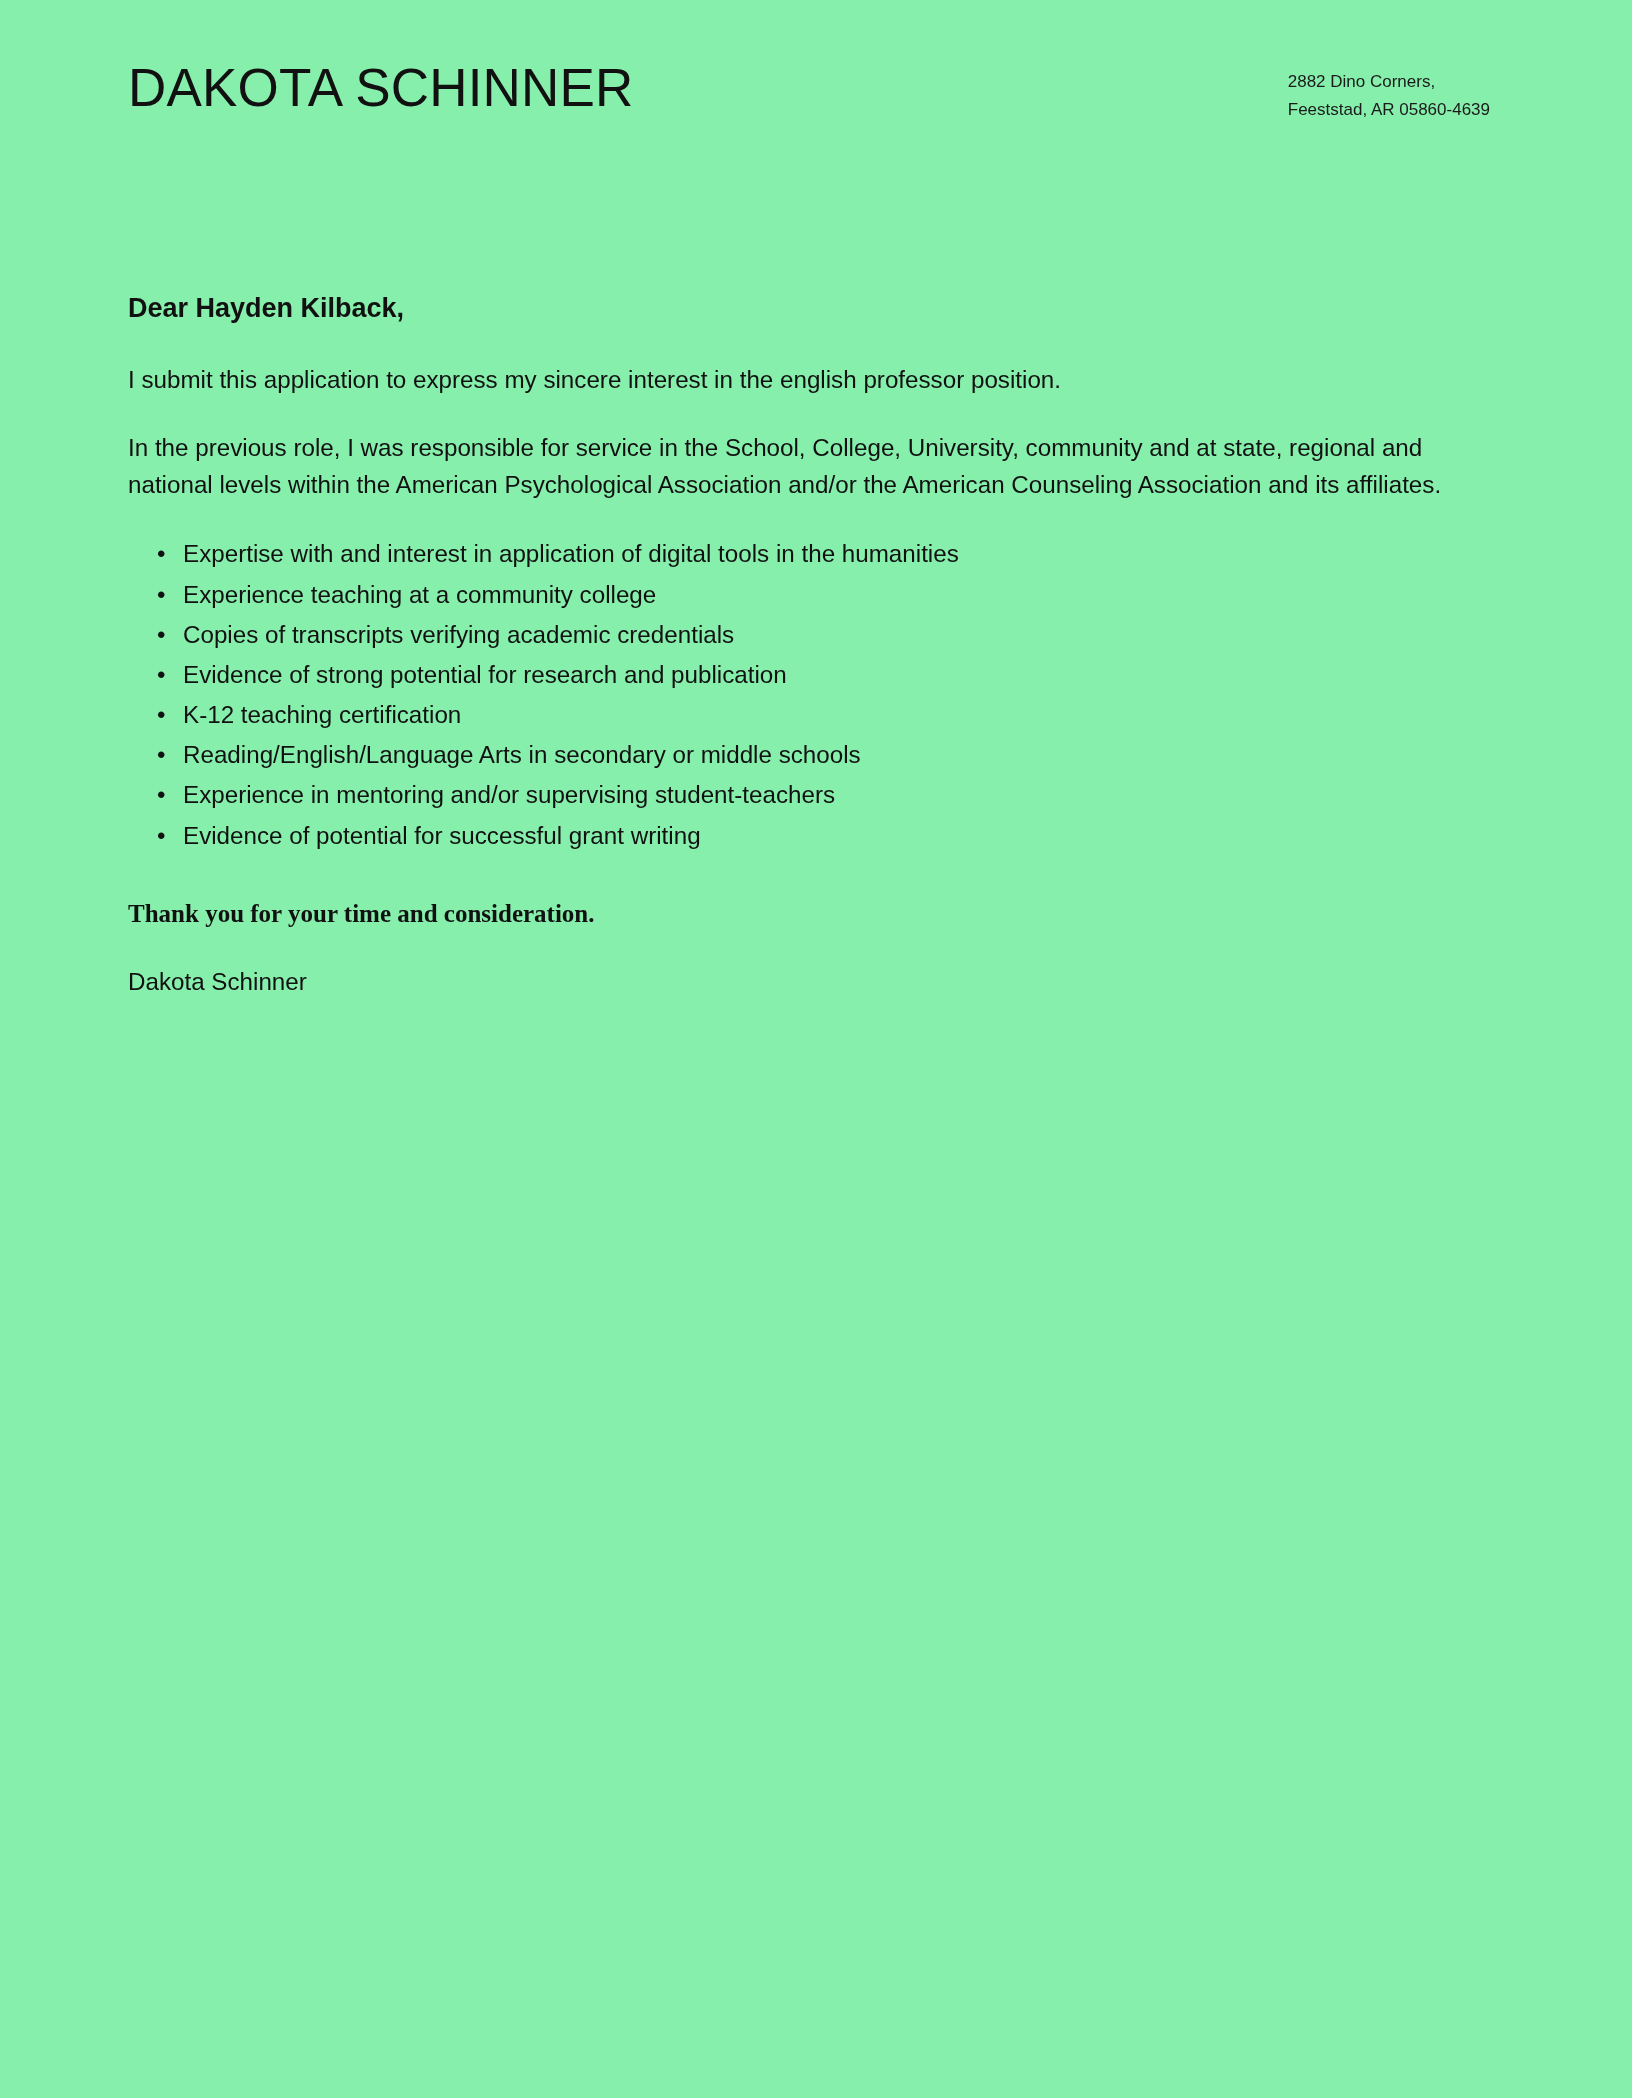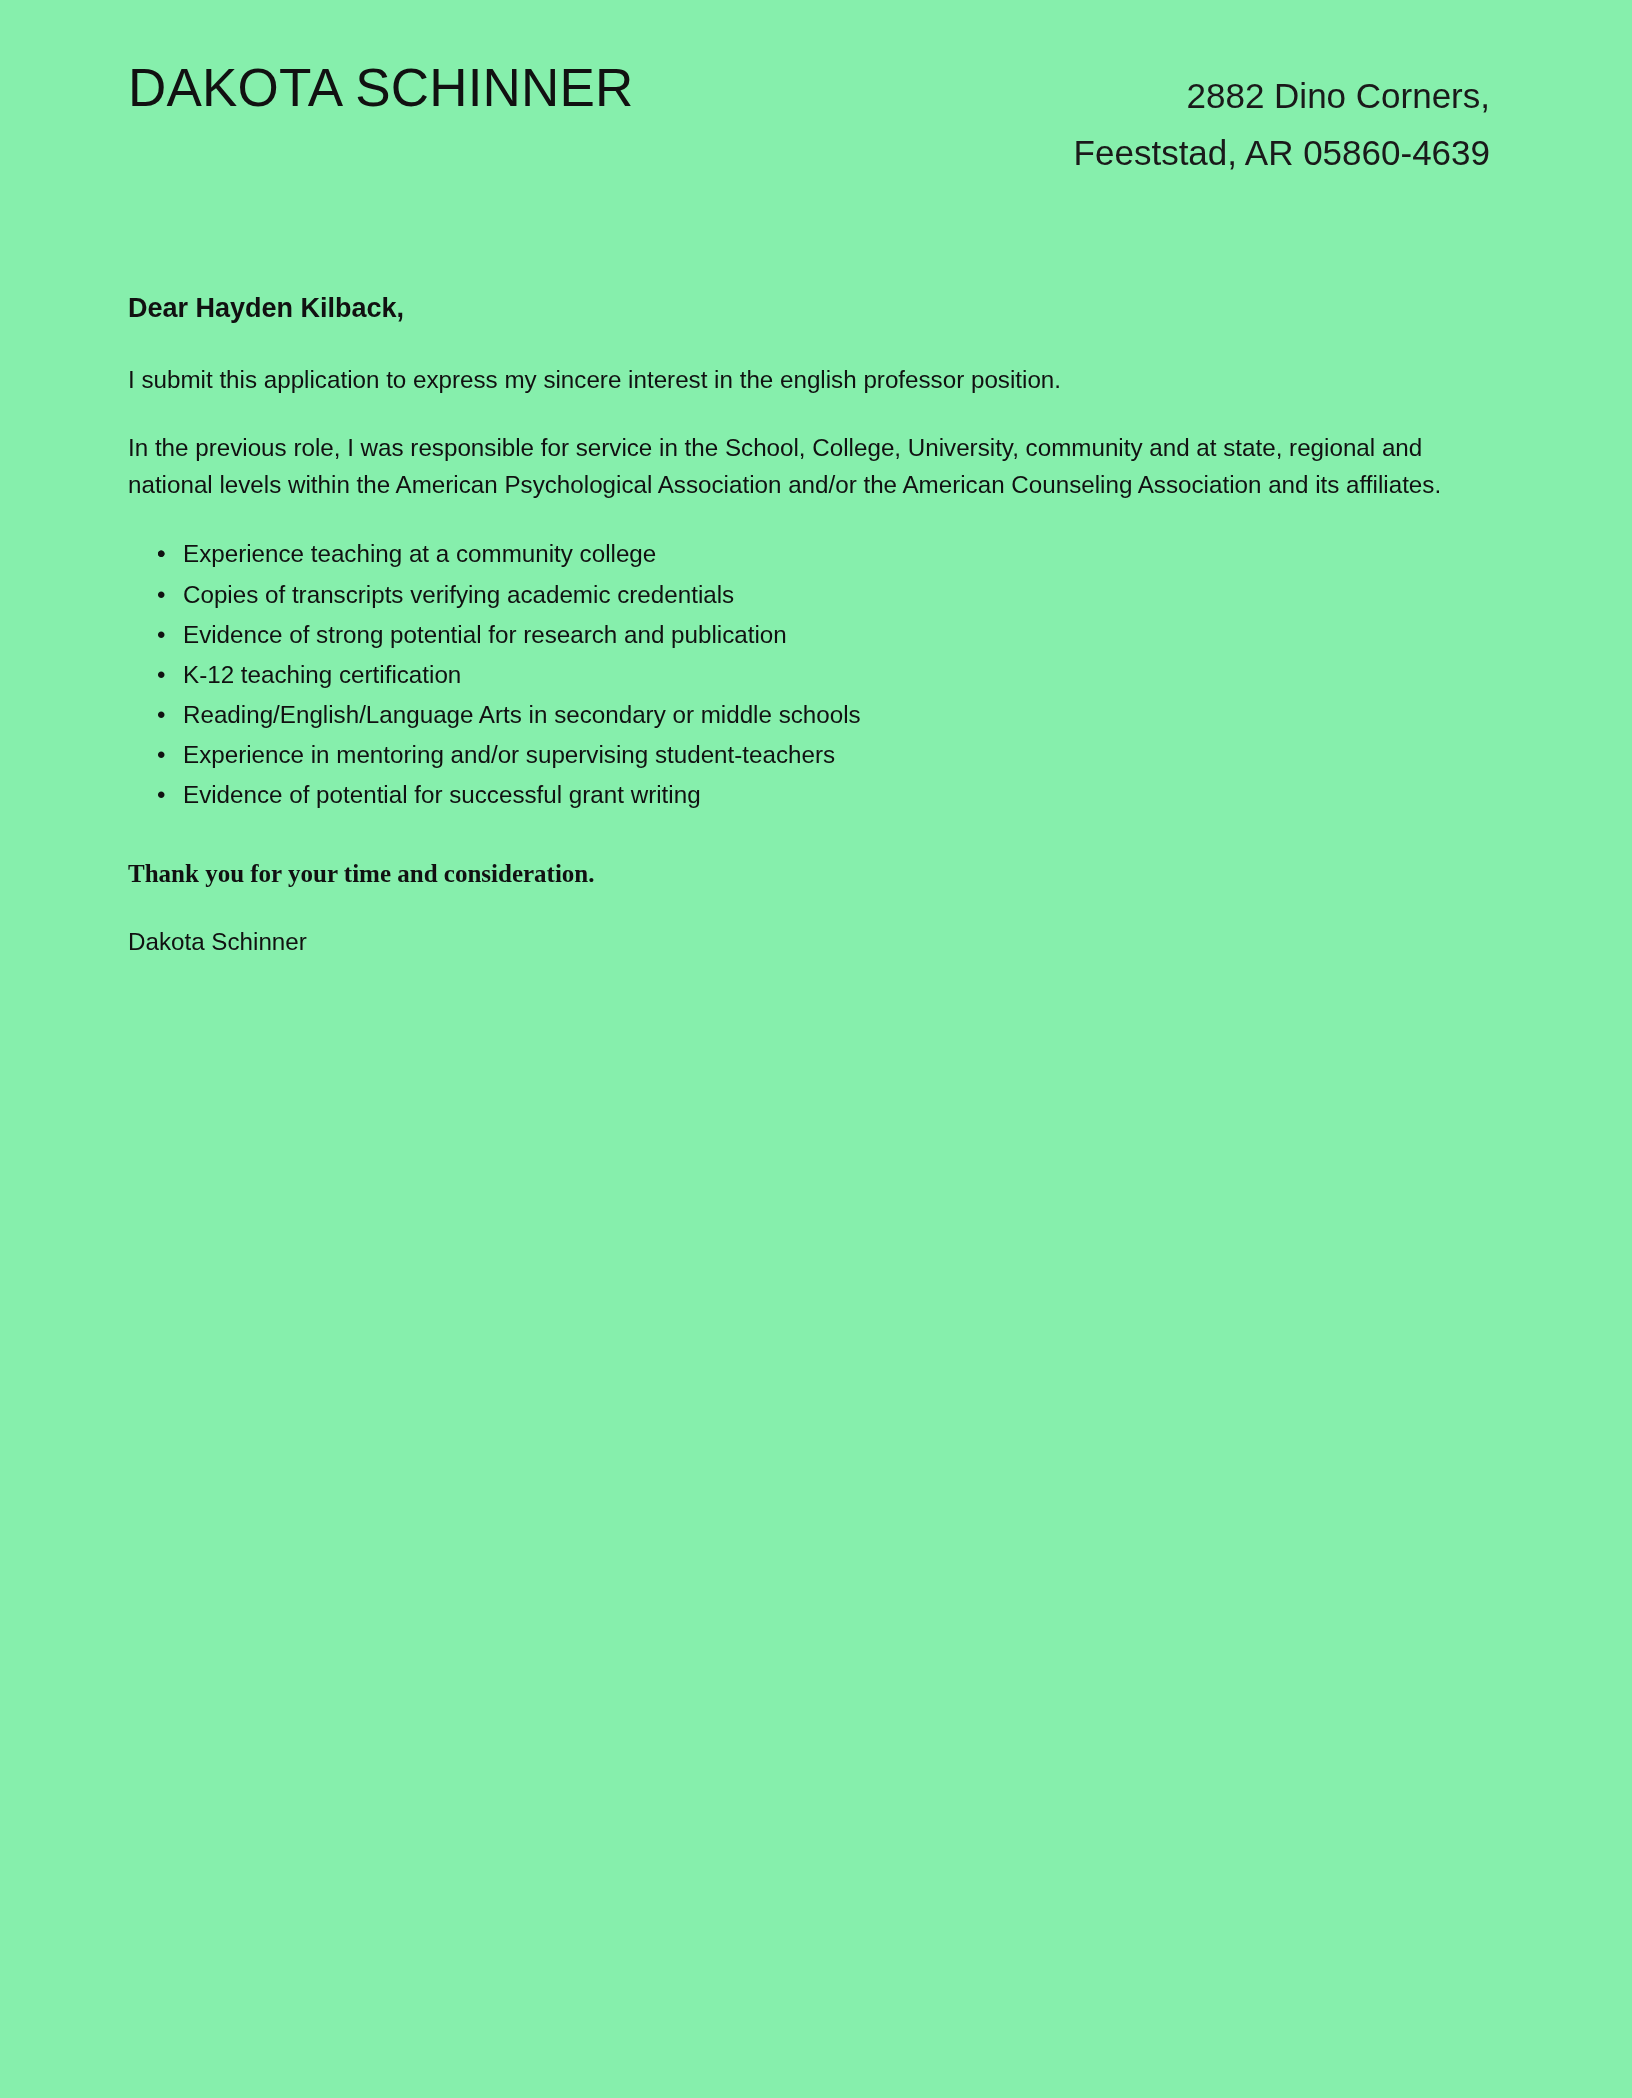--- a/index.html
+++ b/index.html
@@ -41,22 +41,21 @@
     font-weight: 500;
     letter-spacing: 0.2px;
     line-height: 1.12;
     white-space: nowrap;
     margin: 0;
     padding: 0;
     color: #111111;
   }
 
   .address-block {
-    text-align: right;
-    font-size: 35px;
+    font-size: 17px;
     line-height: 1.62;
     font-weight: 400;
     padding-top: 10px;
     color: #1a1a1a;
     white-space: nowrap;
   }
   .address-line { display: block; }
 
   
   .letter-body {
@@ -137,20 +136,21 @@
     <p class="salutation">Dear Hayden Kilback,</p>
 
     <p class="para p-intro">I submit this application to express my sincere interest in the english professor position.</p>
 
     <p class="para p-body">In the previous role, I was responsible for service in the School, College, University, community and at state, regional and national levels within the American Psychological Association and/or the American Counseling Association and its affiliates.</p>
 
 
     <ul class="requirements-list">
       <li>
         <span class="bullet-dot">•</span>
+        <span>Expertise with and interest in application of digital tools in the humanities</span>
       </li>
       <li>
         <span class="bullet-dot">•</span>
         <span>Experience teaching at a community college</span>
       </li>
       <li>
         <span class="bullet-dot">•</span>
         <span>Copies of transcripts verifying academic credentials</span>
       </li>
       <li>

